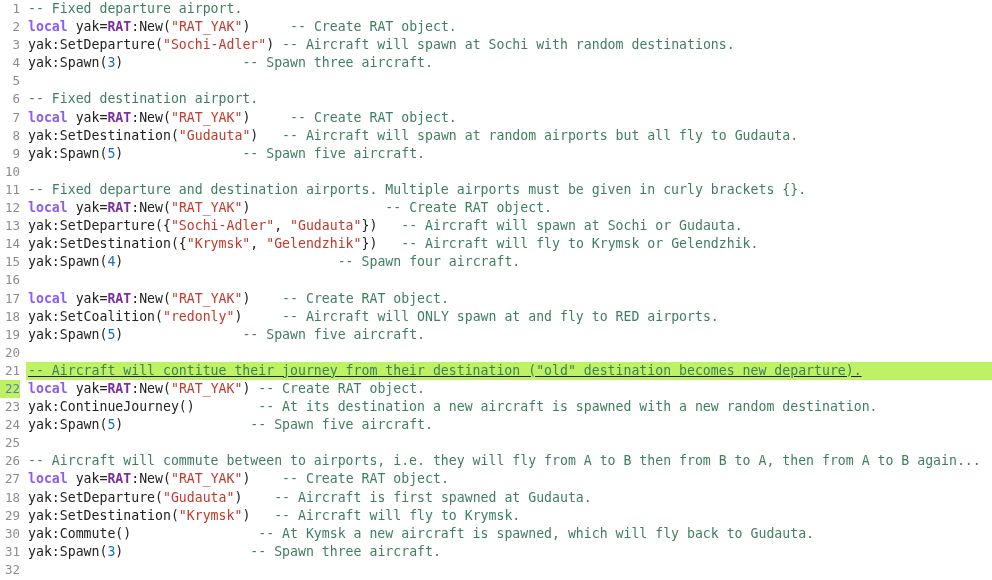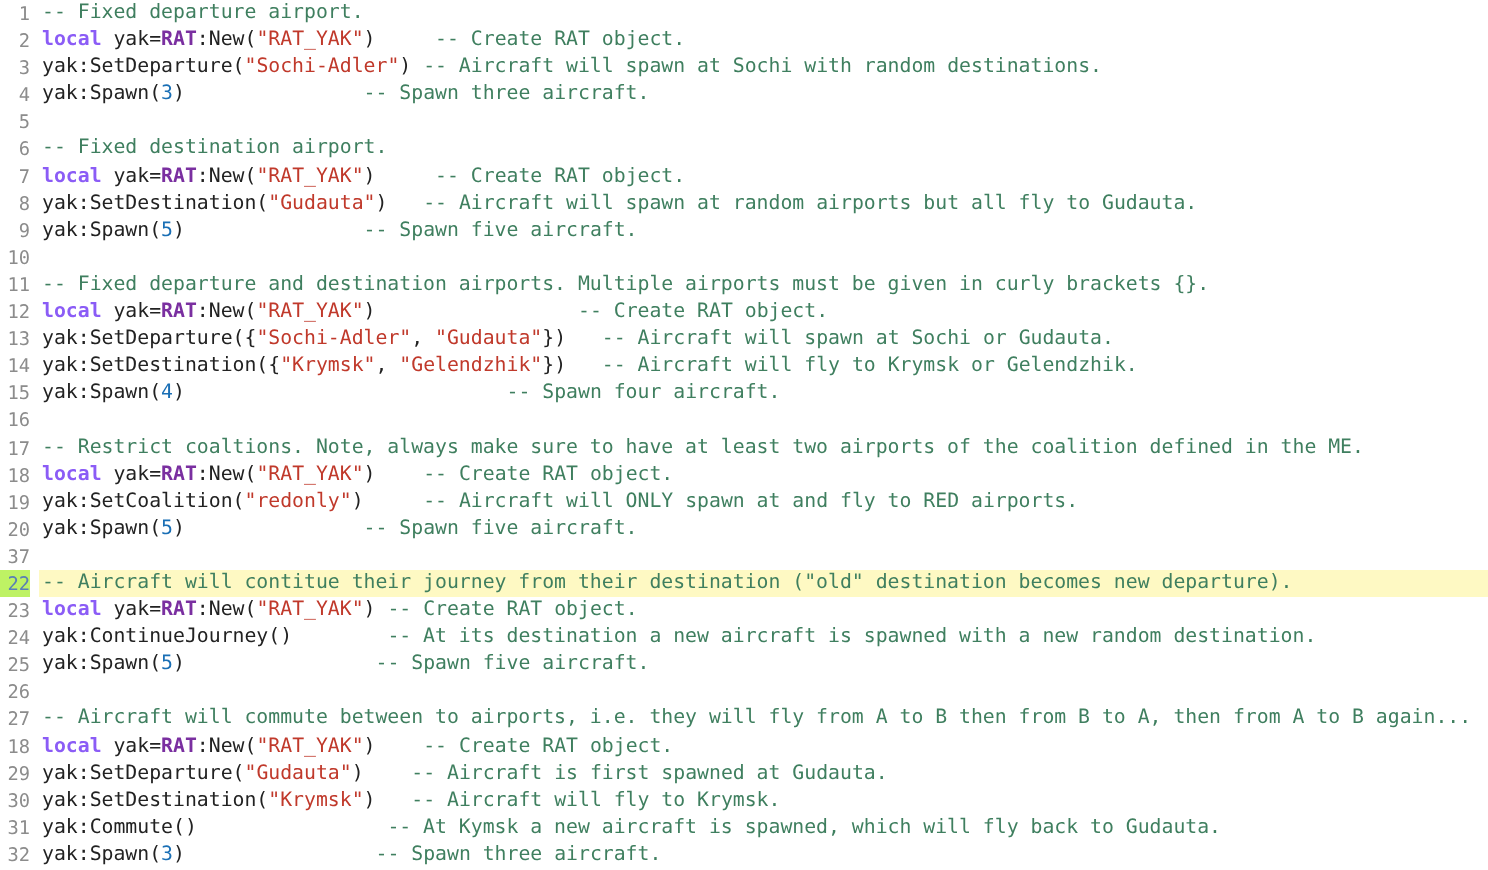--- a/index.html
+++ b/index.html
@@ -45,21 +45,22 @@
     font-size: 13.2px;
     white-space: pre;
     color: #222222;
     padding-left: 2px;
   }
   .ln.hl {
     background: #bef264;
     color: #5a7fb5;
   }
   .cl.hl {
-    background: #fef9c3;
+    background: #bef264;
+    text-decoration: underline;
   }
   .cmt { color: #3f7f5f; }
   .kw  { color: #8b5cf6; font-weight: bold; }
   .cls { color: #7a2fa0; font-weight: bold; }
   .str { color: #c0392b; }
   .num { color: #1a6fb5; }
   .pln { color: #222222; }
 </style>
 </head>
 <body>
@@ -79,21 +80,21 @@
       <div class="ln">11</div>
       <div class="ln">12</div>
       <div class="ln">13</div>
       <div class="ln">14</div>
       <div class="ln">15</div>
       <div class="ln">16</div>
       <div class="ln">17</div>
       <div class="ln">18</div>
       <div class="ln">19</div>
       <div class="ln">20</div>
-      <div class="ln">37</div>
+      <div class="ln">21</div>
       <div class="ln hl">22</div>
       <div class="ln">23</div>
       <div class="ln">24</div>
       <div class="ln">25</div>
       <div class="ln">26</div>
       <div class="ln">27</div>
       <div class="ln">18</div>
       <div class="ln">29</div>
       <div class="ln">30</div>
       <div class="ln">31</div>
@@ -109,21 +110,20 @@
       <div class="cl"><span class="kw">local</span><span class="pln"> yak=</span><span class="cls">RAT</span><span class="pln">:New(</span><span class="str">"RAT_YAK"</span><span class="pln">)</span><span class="cmt">     -- Create RAT object.</span></div>
       <div class="cl"><span class="pln">yak:SetDestination(</span><span class="str">"Gudauta"</span><span class="pln">)</span><span class="cmt">   -- Aircraft will spawn at random airports but all fly to Gudauta.</span></div>
       <div class="cl"><span class="pln">yak:Spawn(</span><span class="num">5</span><span class="pln">)</span><span class="cmt">               -- Spawn five aircraft.</span></div>
       <div class="cl">&nbsp;</div>
       <div class="cl"><span class="cmt">-- Fixed departure and destination airports. Multiple airports must be given in curly brackets {}.</span></div>
       <div class="cl"><span class="kw">local</span><span class="pln"> yak=</span><span class="cls">RAT</span><span class="pln">:New(</span><span class="str">"RAT_YAK"</span><span class="pln">)</span><span class="cmt">                 -- Create RAT object.</span></div>
       <div class="cl"><span class="pln">yak:SetDeparture({</span><span class="str">"Sochi-Adler"</span><span class="pln">, </span><span class="str">"Gudauta"</span><span class="pln">})</span><span class="cmt">   -- Aircraft will spawn at Sochi or Gudauta.</span></div>
       <div class="cl"><span class="pln">yak:SetDestination({</span><span class="str">"Krymsk"</span><span class="pln">, </span><span class="str">"Gelendzhik"</span><span class="pln">})</span><span class="cmt">   -- Aircraft will fly to Krymsk or Gelendzhik.</span></div>
       <div class="cl"><span class="pln">yak:Spawn(</span><span class="num">4</span><span class="pln">)</span><span class="cmt">                           -- Spawn four aircraft.</span></div>
       <div class="cl">&nbsp;</div>
-      <div class="cl"><span class="cmt">-- Restrict coaltions. Note, always make sure to have at least two airports of the coalition defined in the ME.</span></div>
       <div class="cl"><span class="kw">local</span><span class="pln"> yak=</span><span class="cls">RAT</span><span class="pln">:New(</span><span class="str">"RAT_YAK"</span><span class="pln">)</span><span class="cmt">    -- Create RAT object.</span></div>
       <div class="cl"><span class="pln">yak:SetCoalition(</span><span class="str">"redonly"</span><span class="pln">)</span><span class="cmt">     -- Aircraft will ONLY spawn at and fly to RED airports.</span></div>
       <div class="cl"><span class="pln">yak:Spawn(</span><span class="num">5</span><span class="pln">)</span><span class="cmt">               -- Spawn five aircraft.</span></div>
       <div class="cl">&nbsp;</div>
       <div class="cl hl"><span class="cmt">-- Aircraft will contitue their journey from their destination ("old" destination becomes new departure).</span></div>
       <div class="cl"><span class="kw">local</span><span class="pln"> yak=</span><span class="cls">RAT</span><span class="pln">:New(</span><span class="str">"RAT_YAK"</span><span class="pln">)</span><span class="cmt"> -- Create RAT object.</span></div>
       <div class="cl"><span class="pln">yak:ContinueJourney()</span><span class="cmt">        -- At its destination a new aircraft is spawned with a new random destination.</span></div>
       <div class="cl"><span class="pln">yak:Spawn(</span><span class="num">5</span><span class="pln">)</span><span class="cmt">                -- Spawn five aircraft.</span></div>
       <div class="cl">&nbsp;</div>
       <div class="cl"><span class="cmt">-- Aircraft will commute between to airports, i.e. they will fly from A to B then from B to A, then from A to B again...</span></div>

